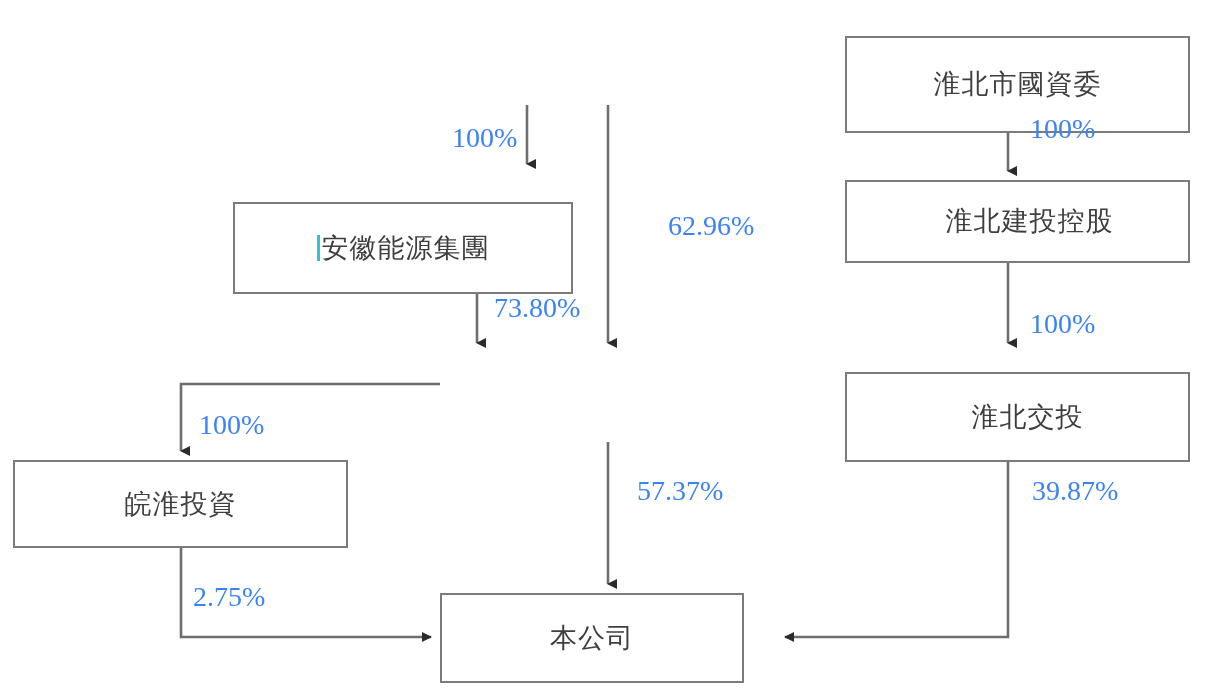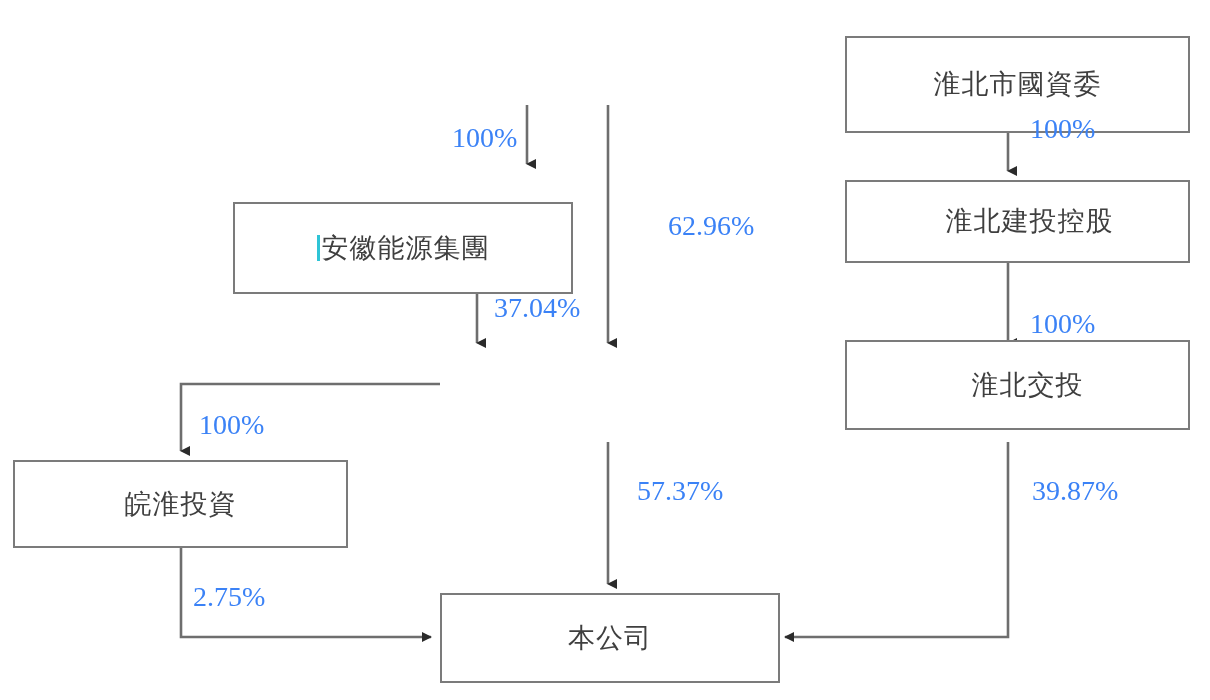--- a/index.html
+++ b/index.html
@@ -116,43 +116,43 @@
     </span>
   </div>
 
   <div class="node-box" style="left:845px; top:180px; width:345px; height:83px;padding-left:24px;">
     <span class="node-label">
       <span>淮北建投控股</span>
     </span>
   </div>
 
 
-  <div class="node-box" style="left:845px; top:340px; width:345px; height:90px;padding-left:20px;">
+  <div class="node-box" style="left:845px; top:372px; width:345px; height:90px;padding-left:20px;">
     <span class="node-label">
       <span>淮北交投</span>
     </span>
   </div>
 
   <div class="node-box" style="left:13px; top:460px; width:335px; height:88px;">
     <span class="node-label">
       <span>皖淮投資</span>
     </span>
   </div>
 
-  <div class="node-box" style="left:440px; top:593px; width:340px; height:90px;">
+  <div class="node-box" style="left:440px; top:593px; width:304px; height:90px;">
     <span class="node-label">
       <span>本公司</span>
     </span>
   </div>
 
   <div class="edge-label" style="left:452px; top:124px;">100%</div>
 
   <div class="edge-label" style="left:627px; top:212px;margin-left:41px;">62.96%</div>
 
-  <div class="edge-label" style="left:494px; top:294px;">37.04%</div>
+  <div class="edge-label" style="left:494px; top:294px;">73.80%</div>
 
   <div class="edge-label" style="left:1030px; top:115px;">100%</div>
 
   <div class="edge-label" style="left:1030px; top:310px;">100%</div>
 
   <div class="edge-label" style="left:199px; top:411px;">100%</div>
 
   <div class="edge-label" style="left:637px; top:477px;">57.37%</div>
 
   <div class="edge-label" style="left:1032px; top:477px;">39.87%</div>

